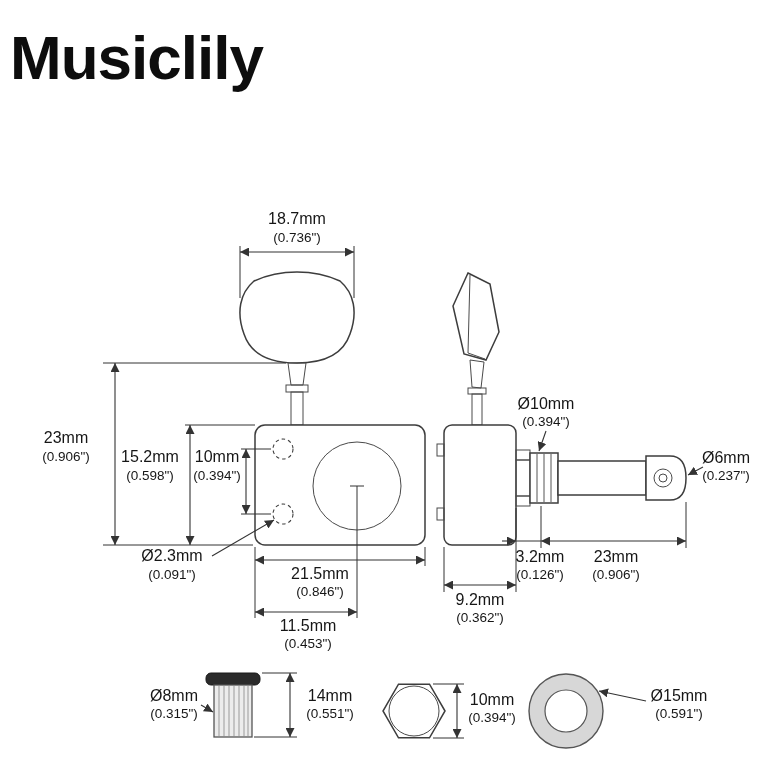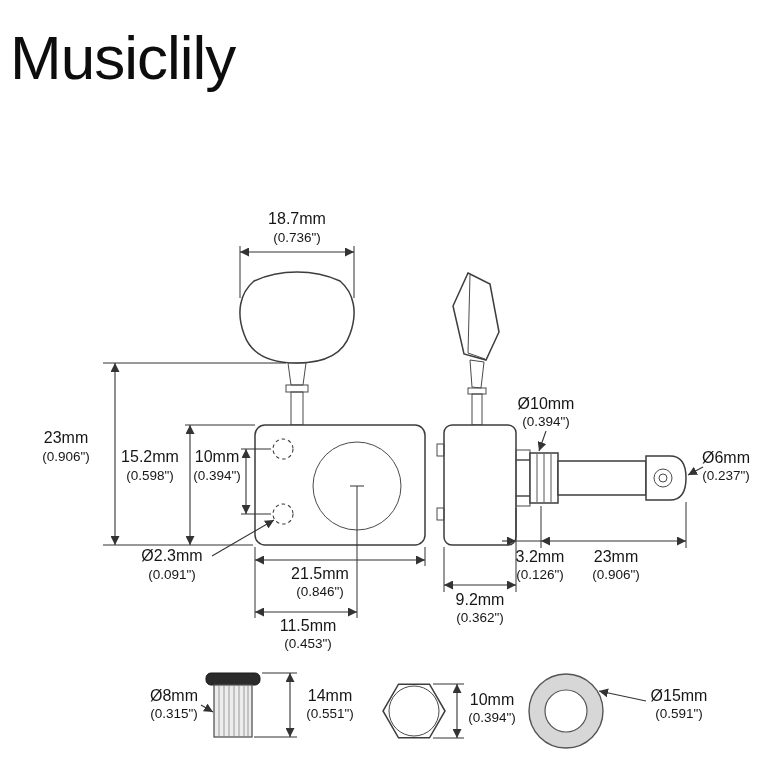--- a/index.html
+++ b/index.html
@@ -1,18 +1,18 @@
 <!DOCTYPE html>
 <html><head>
 <meta charset="utf-8">
 <style>
   html,body{margin:0;padding:0;background:#fff;}
   #page{position:relative;width:768px;height:768px;background:#fff;overflow:hidden;
         font-family:"Liberation Sans",sans-serif;}
-  #logo{position:absolute;left:10px;top:22px;font-size:62px;font-weight:400;
+  #logo{position:absolute;left:10px;top:22px;font-size:62px;font-weight:700;
         color:#0d0d0d;letter-spacing:-1px;}
   svg{position:absolute;left:0;top:0;}
   svg text{font-family:"Liberation Sans",sans-serif;fill:#161616;text-anchor:middle;}
   .dmm{font-size:16px;}
   .din{font-size:13.5px;}
   .part{stroke:#3d3d3d;stroke-width:1.5;fill:#fff;}
   .thin{stroke:#4a4a4a;stroke-width:1;fill:none;}
   .dash{stroke:#3d3d3d;stroke-width:1.1;fill:none;stroke-dasharray:3.5 3;}
   .dim{stroke:#333;stroke-width:1.1;fill:none;}
   .ext{stroke:#333;stroke-width:1;fill:none;}

